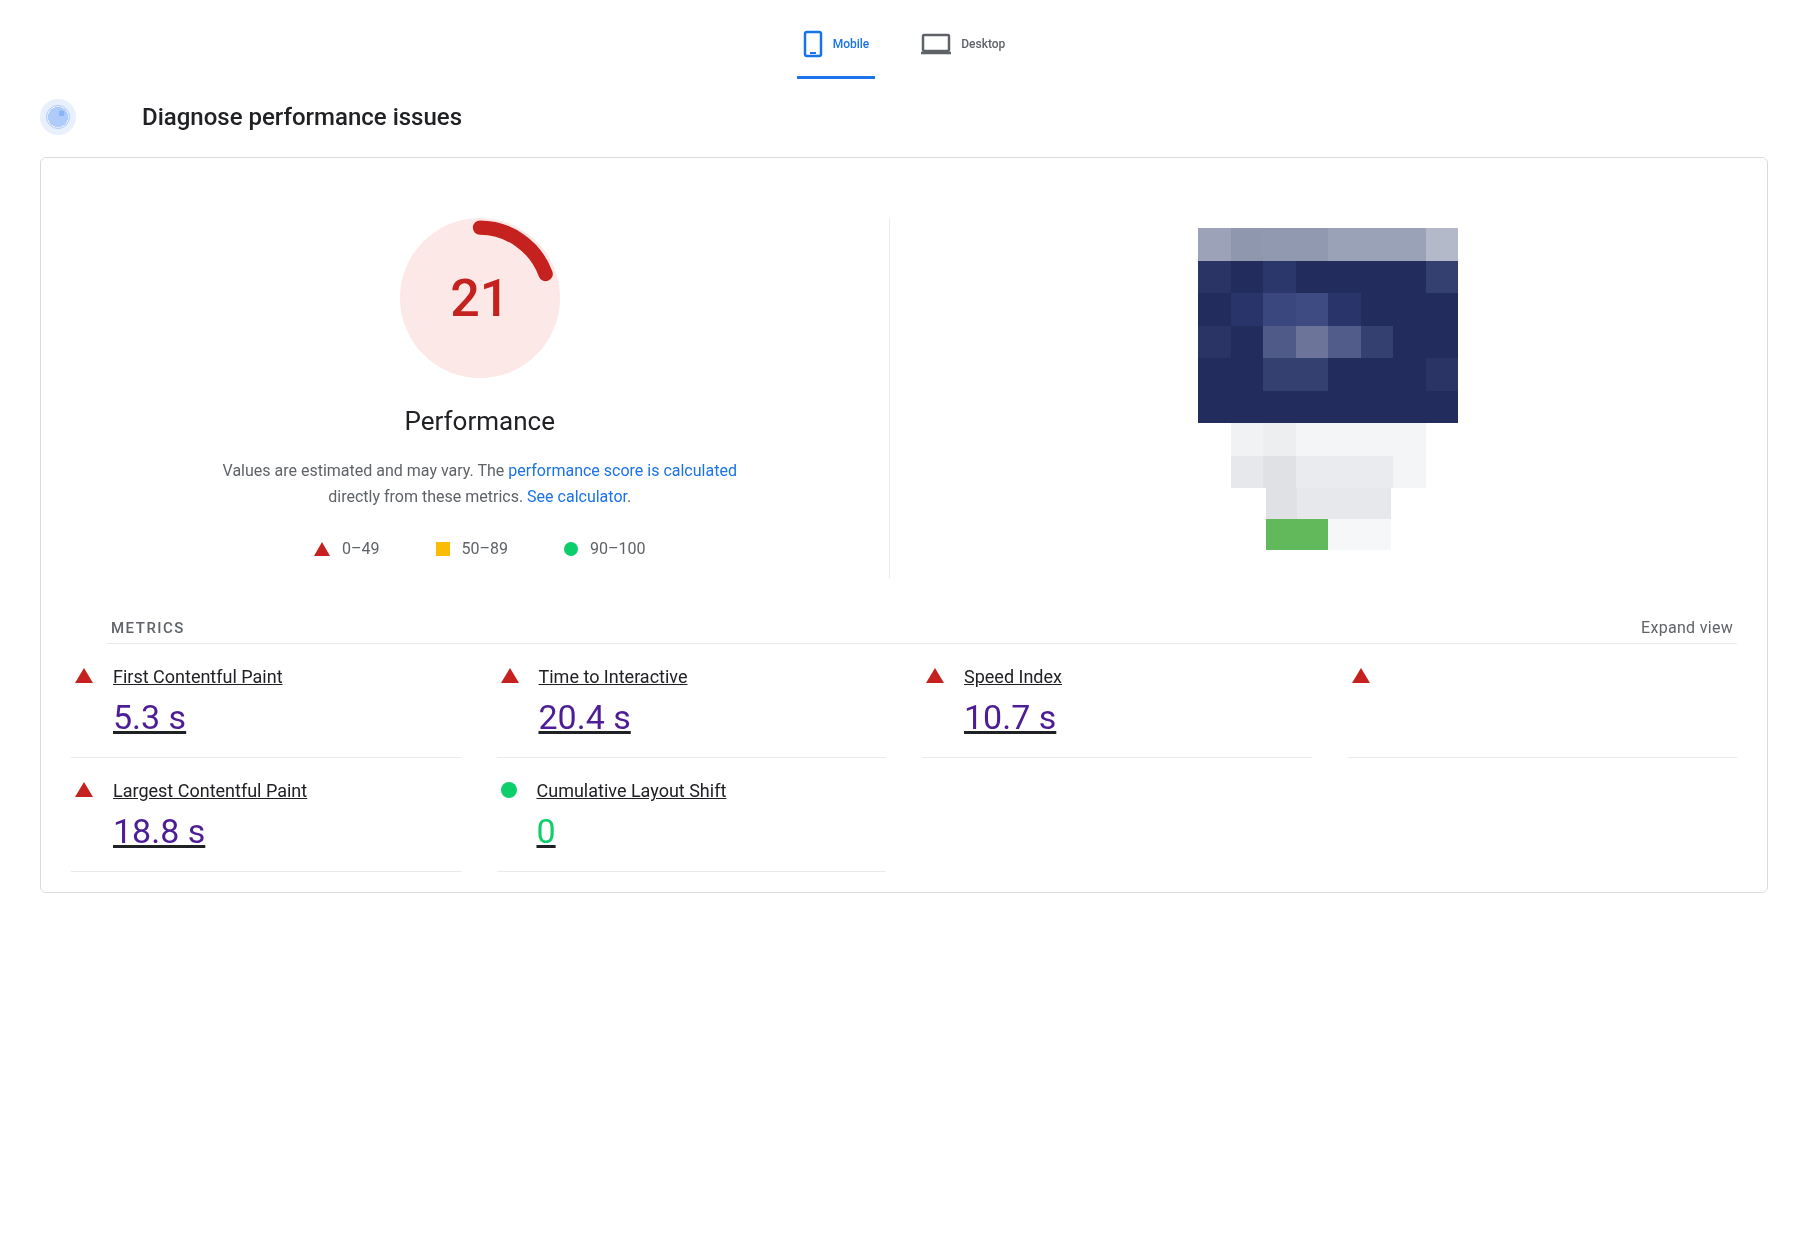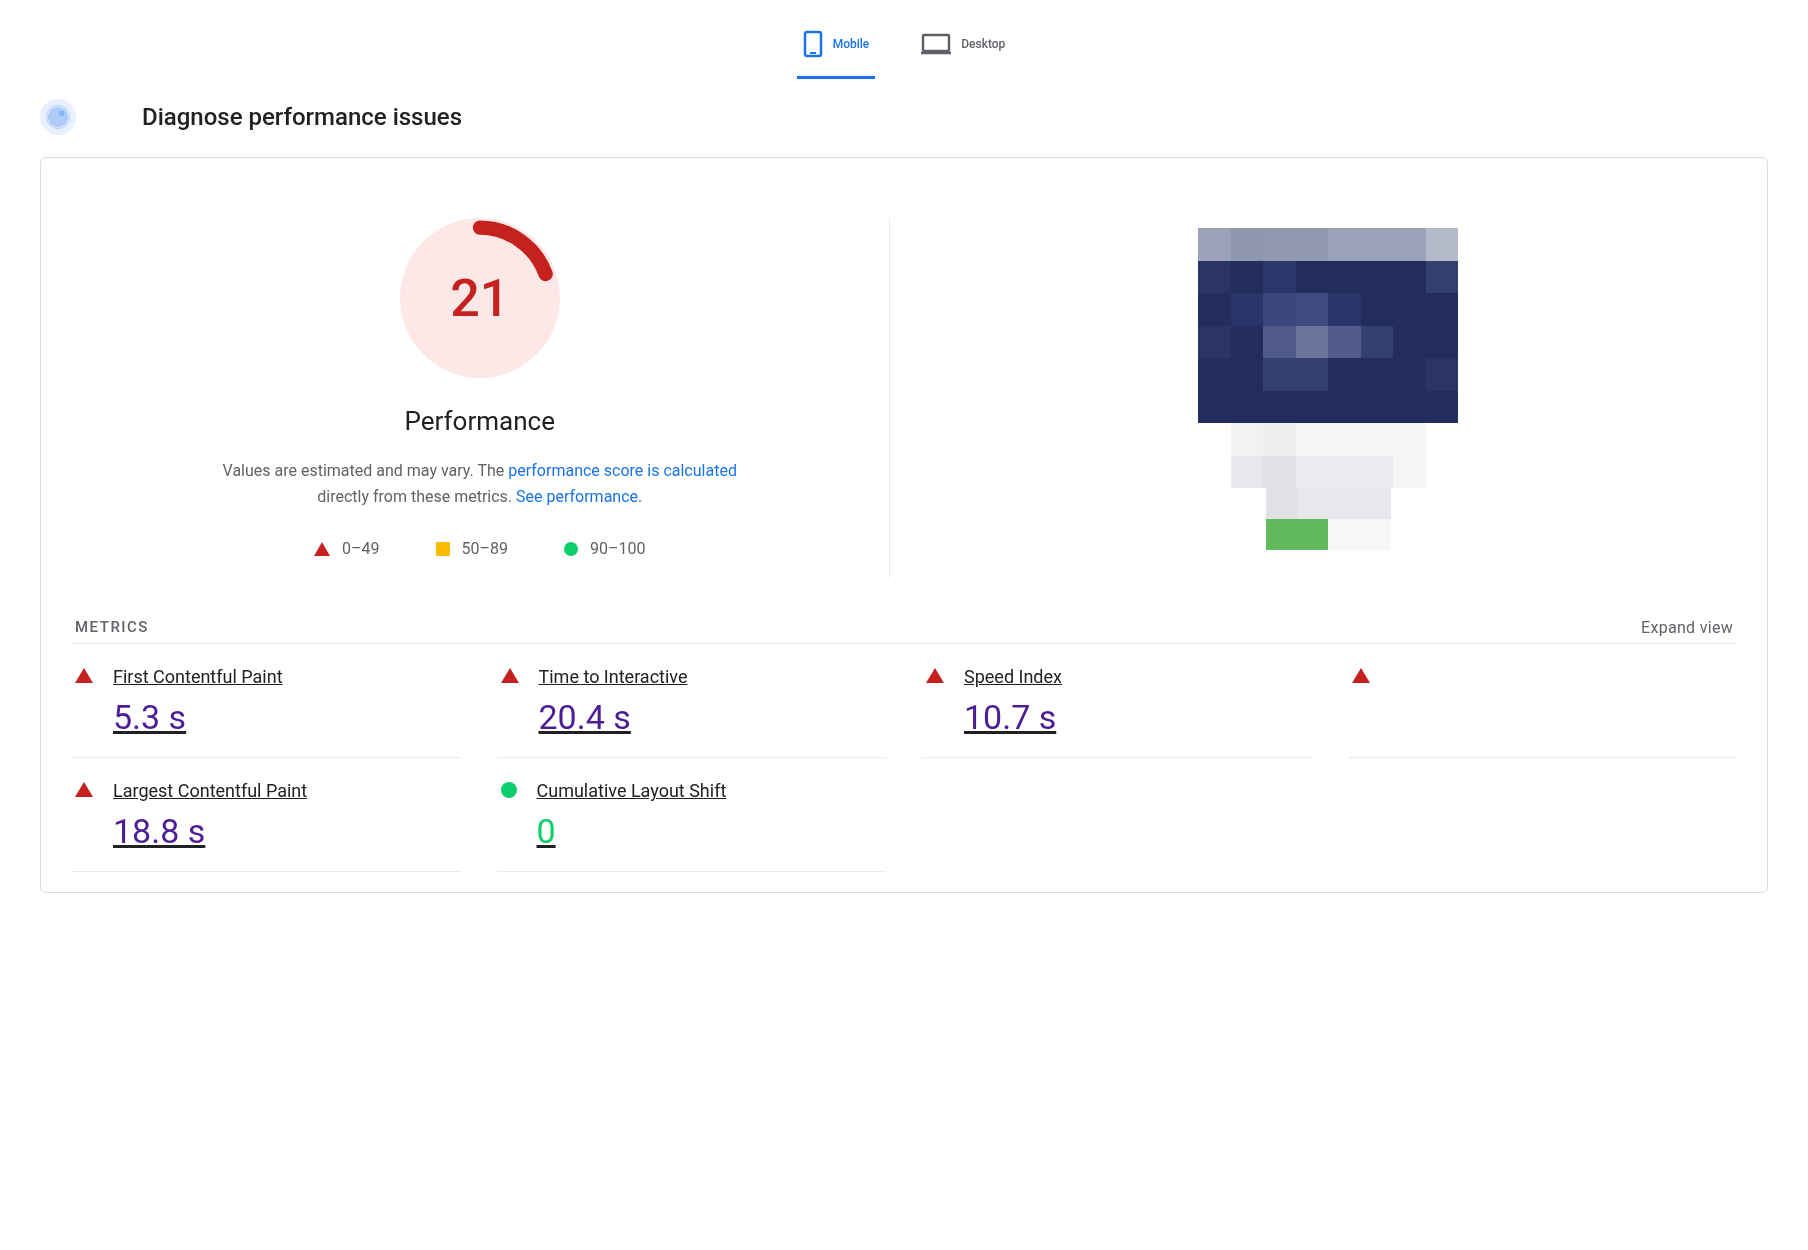--- a/index.html
+++ b/index.html
@@ -123,24 +123,25 @@
   .preview-img {
     width: 260px;
   }
   .preview-img .pixelated {
     display:grid;
     grid-template-columns: repeat(8, 1fr);
   }
   .preview-img .pixelated div { aspect-ratio:1/1; }
 
   .metrics-header{
-    display:flex; justify-content:space-between; align-items:flex-start;
+    display:flex; justify-content:space-between; align-items:center;
     margin-top:40px;
     padding:0 4px 6px 4px;
     border-bottom:1px solid #e8eaed;
+    margin-left:36px;
   }
   .metrics-label{
     font-size:15px; letter-spacing:1.5px; color:#5f6368; font-weight:500;
   }
   .expand-link{
     font-size:16px; color:#5f6368; cursor:pointer; letter-spacing:0.3px;
   }
 
   .metrics-grid{
     display:grid; grid-template-columns:1fr 1fr 1fr 1fr; column-gap:36px;text-decoration:underline;
@@ -195,21 +196,21 @@
     <div class="score-col">
       <div class="gauge-wrap">
         <div class="gauge-bg"></div>
         <svg class="gauge-arc" viewBox="0 0 100 100">
           <path d="M50 6 A44 44 0 0 1 91 35" fill="none" stroke="#c5221f" stroke-width="9" stroke-linecap="round"></path>
         </svg>
         <div class="gauge-score">21</div>
       </div>
       <div class="perf-label">Performance</div>
       <div class="perf-desc">
-        <span>Values are estimated and may vary. The </span><a href="#">performance score is calculated</a><span> directly from these metrics. </span><a href="#">See performance</a><span>.</span>
+        <span>Values are estimated and may vary. The </span><a href="#">performance score is calculated</a><span> directly from these metrics. </span><a href="#">See calculator</a><span>.</span>
       </div>
       <div class="legend">
         <div class="legend-item">
           <div class="tri-red"></div>
           <span>0–49</span>
         </div>
         <div class="legend-item">
           <div class="sq-orange"></div>
           <span>50–89</span>
         </div>

